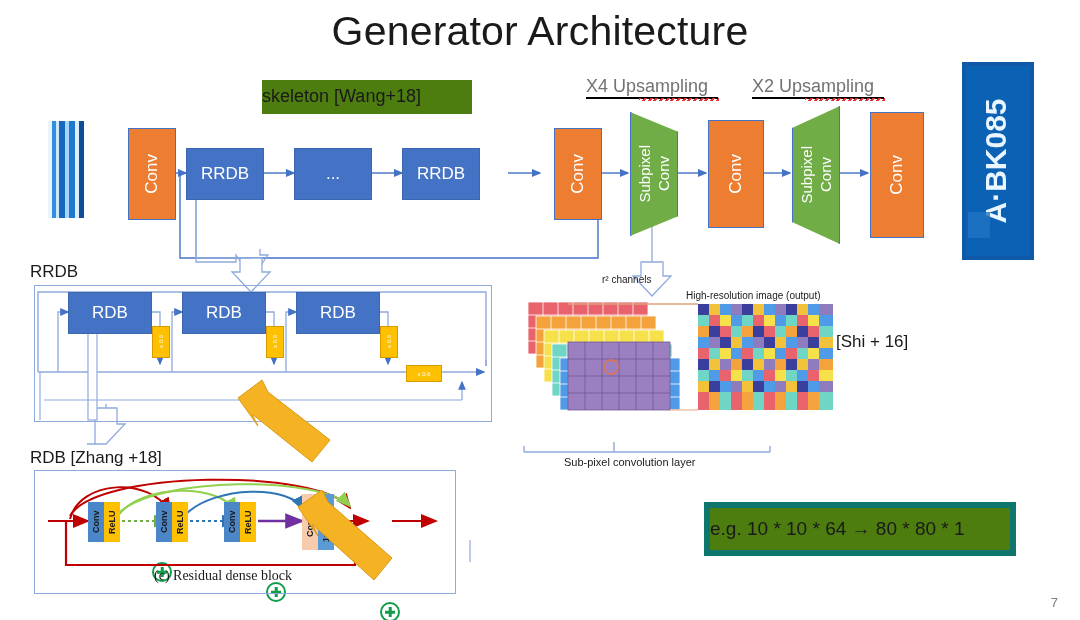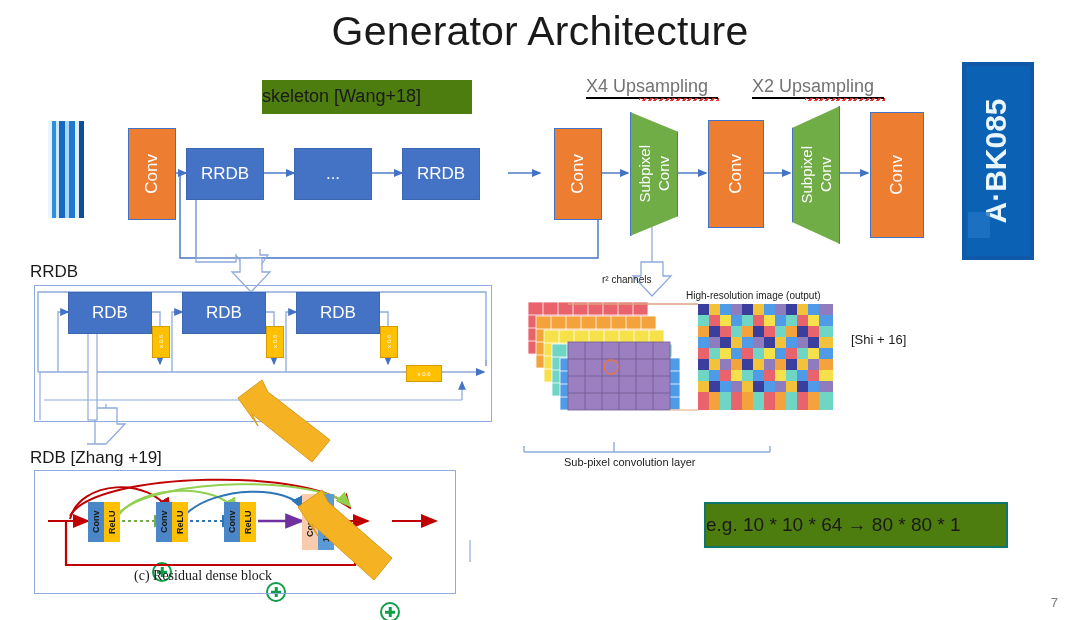--- a/index.html
+++ b/index.html
@@ -44,21 +44,21 @@
   }
   .trap-left{clip-path:polygon(0 16%,100% 0,100% 100%,0 84%);}
   .trap-right{clip-path:polygon(0 0,100% 16%,100% 84%,0 100%);}
 
   
   .gray-label{
     background:#4d7c0f;color:#1a1a1a;
     display:flex;align-items:center;justify-content:flex-start;
     text-align:center;line-height:1.18;
   }
-  .gray-label.bordered{border:2px solid #0f766e;}
+  .gray-label.bordered{border:6px solid #0f766e;}
 
   
   .plain{color:#1a1a1a;}
   .underline-label{
     font-size:18px;color:#737373;white-space:nowrap;
   }
 
   
   .panel{border:1px solid #8FAADC;background:transparent;}
 
@@ -301,21 +301,21 @@
     <span>x 0.6</span>
   </div>
   <div class="abs yellow-chip" style="left:406px;top:365px;width:34px;height:15px;">
     <span>x 0.6</span>
   </div>
 
   <div class="abs plus-circle" style="left:152px;top:364px;width:16px;height:16px;"></div>
   <div class="abs plus-circle" style="left:266px;top:364px;width:16px;height:16px;"></div>
   <div class="abs plus-circle" style="left:380px;top:364px;width:16px;height:16px;"></div>
 
-  <div class="abs plain" style="left:30px;top:448px;font-size:17px;">RDB [Zhang +19]</div>
+  <div class="abs plain" style="left:30px;top:448px;font-size:17px;">RDB [Zhang +18]</div>
 
   <div class="abs panel" style="left:34px;top:470px;width:420px;height:122px;"></div>
 
   <svg class="overlay">
 
     <line x1="48" y1="521" x2="88" y2="521" stroke="#C00000" stroke-width="2.2" marker-end="url(#ahr)"></line>
 
     <path d="M66 521 L66 565 L355 565 L355 533" fill="none" stroke="#C00000" stroke-width="2.2"></path>
     <path d="M355 533 L355 528" fill="none" stroke="#C00000" stroke-width="2.2" marker-end="url(#ahr)"></path>
 
@@ -348,21 +348,21 @@
   <div class="abs rdb-cell" style="left:224px;top:502px;width:32px;height:40px;">
     <div class="cv" style="width:16px">Conv</div>
     <div class="rl" style="width:16px">ReLU</div>
   </div>
 
   <div class="abs rdb-cell" style="left:302px;top:494px;width:32px;height:56px;">
     <div class="cc" style="width:16px">Concat</div>
     <div class="c1" style="width:16px">1x1 Conv</div>
   </div>
 
-  <div class="abs rdb-caption" style="left:134px;top:568px;">(c)  Residual dense block</div>
+  <div class="abs rdb-caption" style="left:154px;top:568px;">(c)  Residual dense block</div>
 
   <svg class="overlay">
 
     <path d="M238 398 L262 380 L268 392 L330 440 L312 462 L252 414 L258 426 Z" fill="#F5B324" stroke="#D99A14" stroke-width="1"></path>
 
     <path d="M298 507 L322 490 L328 502 L392 558 L374 580 L312 524 L318 536 Z" fill="#F5B324" stroke="#D99A14" stroke-width="1"></path>
 
     <path d="M470 540 L470 562" fill="none" stroke="#8FAADC" stroke-width="1.2"></path>
   </svg>
 
@@ -592,21 +592,21 @@
       </g>
     </svg>
   </div>
 
   <svg class="overlay">
     <path d="M524 452 L524 446 M524 452 L770 452 M770 452 L770 446 M614 452 L614 442" fill="none" stroke="#8FAADC" stroke-width="1.4"></path>
   </svg>
 
   <div class="abs caption-sm" style="left:564px;top:456px;">Sub-pixel convolution layer</div>
 
-  <div class="abs plain" style="left:836px;top:332px;font-size:13px;margin-left:15px;">[Shi + 16]</div>
+  <div class="abs plain" style="left:836px;top:332px;font-size:17px;">[Shi + 16]</div>
 
   <div class="abs gray-label bordered" style="left:704px;top:502px;width:300px;height:42px;font-size:19px;">
     <span>e.g. 10 * 10 * 64 → 80 * 80 * 1</span>
   </div>
 
   <div class="abs" id="slide-number">7</div>
 
 </div>
 
 </body></html>

